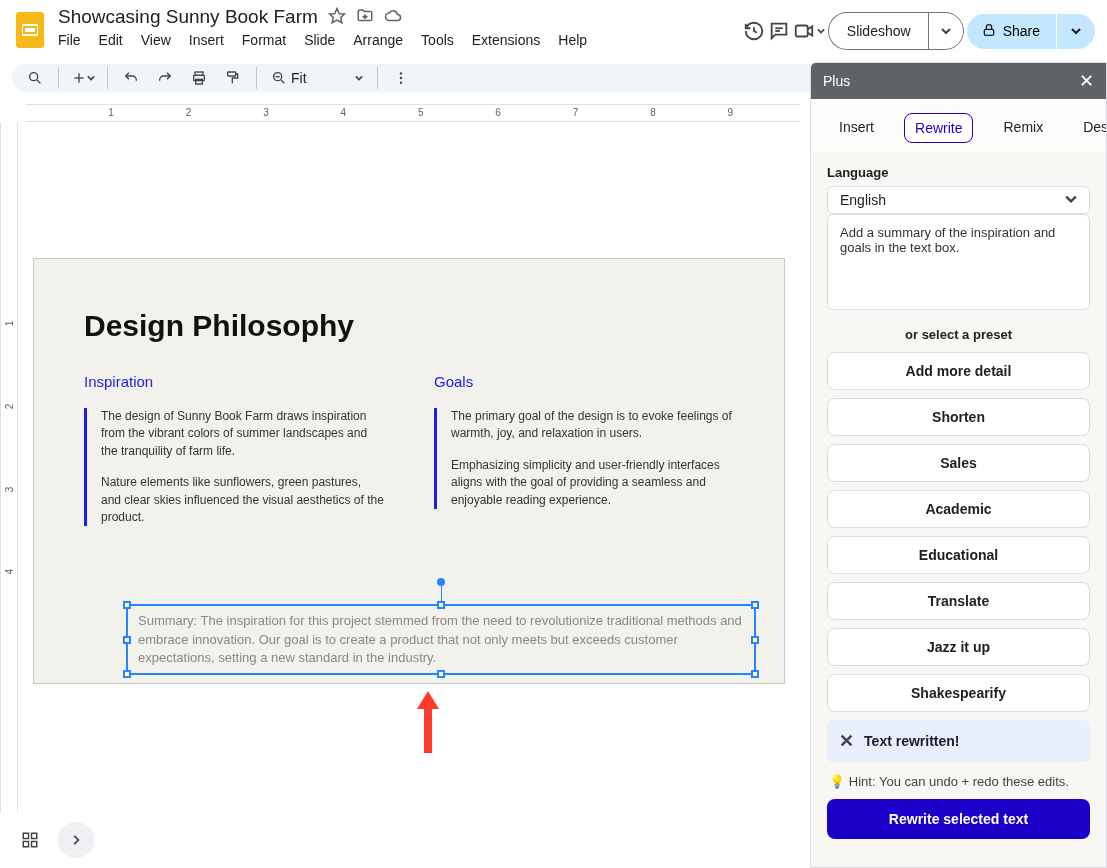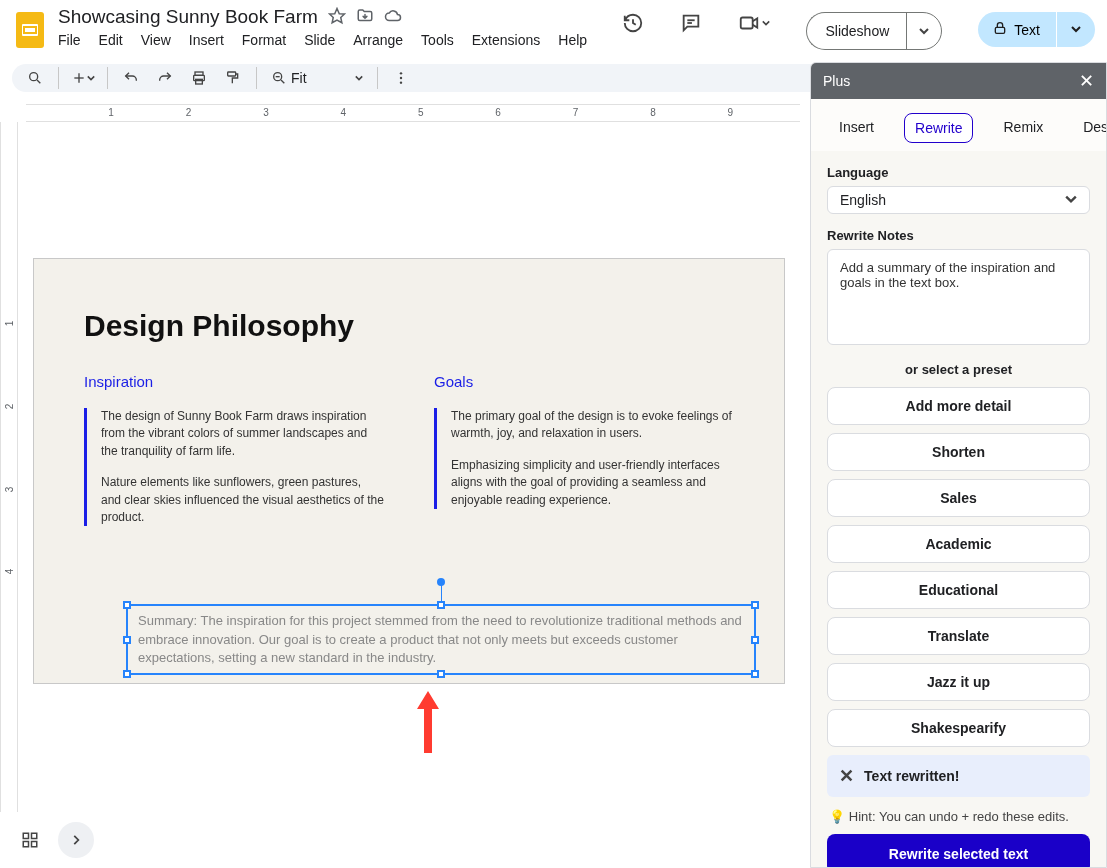--- a/index.html
+++ b/index.html
@@ -7,21 +7,21 @@
 
   
   .header { display: flex; align-items: flex-start; padding: 6px 12px 0 12px; height: 60px; }
   .logo { width: 36px; height: 36px; margin-top: 6px; margin-right: 10px; display:flex;align-items:center;justify-content:center; }
   .title-block { flex: 1; display: flex; flex-direction: column; }
   .title-row { display:flex; align-items:center; gap:10px; }
   .doc-title { font-size: 19px; font-weight: 400; color:#202124; }
   .title-icons { display:flex; gap:10px; color:#5f6368; }
   .menu-row { display:flex; gap:18px; font-size:14px; color:#202124; margin-top:4px; }
   .menu-row span { cursor:pointer; }
-  .header-right { display:flex; align-items:flex-start; gap:36px; margin-top:6px; }
+  .header-right { display:flex; align-items:center; gap:3px; margin-top:6px; }
   .icon-btn { color:#444; display:inline-flex;align-items:center;justify-content:center; cursor:pointer; }
   .pill-btn { border:1px solid #747775; border-radius:22px; padding:8px 18px; font-size:14px; cursor:pointer; background:#fff; display:flex; align-items:center; }
   .split-caret { border-left:1px solid #747775; padding:10px 12px; border-radius: 0 22px 22px 0; margin-left:-1px; cursor:pointer; border-top:1px solid #747775;border-right:1px solid #747775;border-bottom:1px solid #747775;}
   .slideshow-group { display:flex; align-items:stretch; }
   .share-btn { background:#c2e7ff; border:none; border-radius:22px 0 0 22px; padding:8px 16px 8px 14px; font-size:14px; cursor:pointer; display:flex; align-items:center; gap:6px; font-weight:500;}
   .share-caret { background:#c2e7ff; border:none; padding:10px 14px; border-radius:0 22px 22px 0; margin-left:1px; cursor:pointer;}
 
   
   .toolbar-wrap { padding: 4px 12px 0 12px; }
   .toolbar { background:#f1f4f8; border-radius:24px; height:28px; display:flex; align-items:center; padding:0 8px; gap:4px; }
@@ -157,21 +157,21 @@
       <div class="split-caret"><svg width="10" height="10" viewBox="0 0 10 10">
             <path d="M1 3l4 4 4-4" fill="none" stroke="#444" stroke-width="2"></path>
           </svg></div>
     </div>
     <div class="slideshow-group">
       <button class="share-btn">
         <span><svg width="16" height="16" viewBox="0 0 24 24" fill="none" stroke="#1f1f1f" stroke-width="2">
               <rect x="5" y="11" width="14" height="9" rx="2"></rect>
               <path d="M8 11V8a4 4 0 118 0v3"></path>
             </svg></span>
-        <span>Text</span>
+        <span>Share</span>
       </button>
       <button class="share-caret"><svg width="10" height="10" viewBox="0 0 10 10">
             <path d="M1 3l4 4 4-4" fill="none" stroke="#1f1f1f" stroke-width="2"></path>
           </svg></button>
     </div>
   </div>
 </div>
 
 <div class="toolbar-wrap">
   <div class="toolbar">
@@ -353,21 +353,20 @@
   </div>
   <div class="panel-body">
     <div class="field-label">Language</div>
     <div class="select">
       <span>English</span>
       <span><svg width="12" height="12" viewBox="0 0 10 10">
             <path d="M1 3l4 4 4-4" fill="none" stroke="#444" stroke-width="2"></path>
           </svg></span>
     </div>
 
-    <div class="field-label" style="margin-top:14px;">Rewrite Notes</div>
     <textarea class="textarea" style="">Add a summary of the inspiration and goals in the text box.</textarea>
 
     <div class="preset-caption">or select a preset</div>
     <div class="preset-btn">Add more detail</div>
     <div class="preset-btn">Shorten</div>
     <div class="preset-btn">Sales</div>
     <div class="preset-btn">Academic</div>
     <div class="preset-btn">Educational</div>
     <div class="preset-btn">Translate</div>
     <div class="preset-btn">Jazz it up</div>

